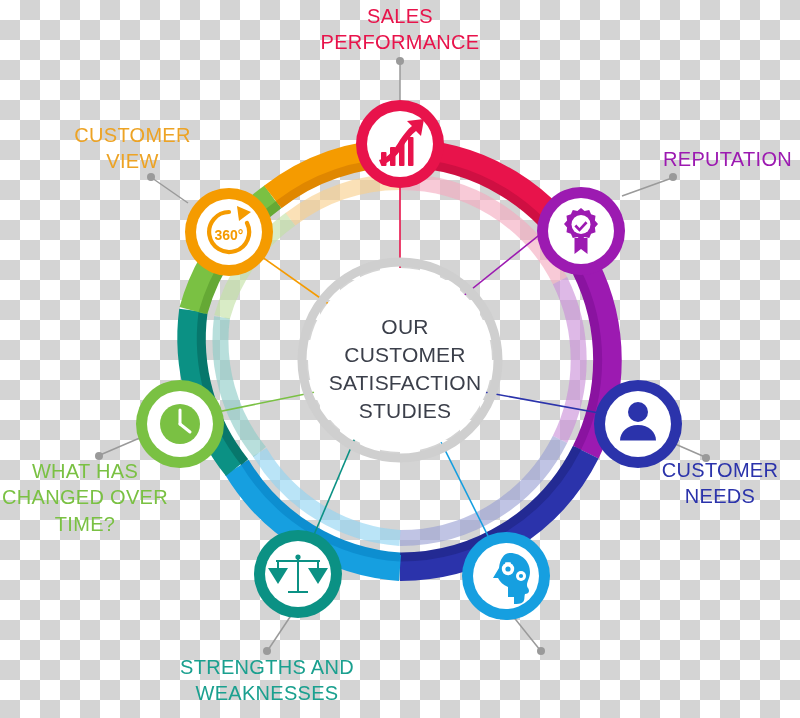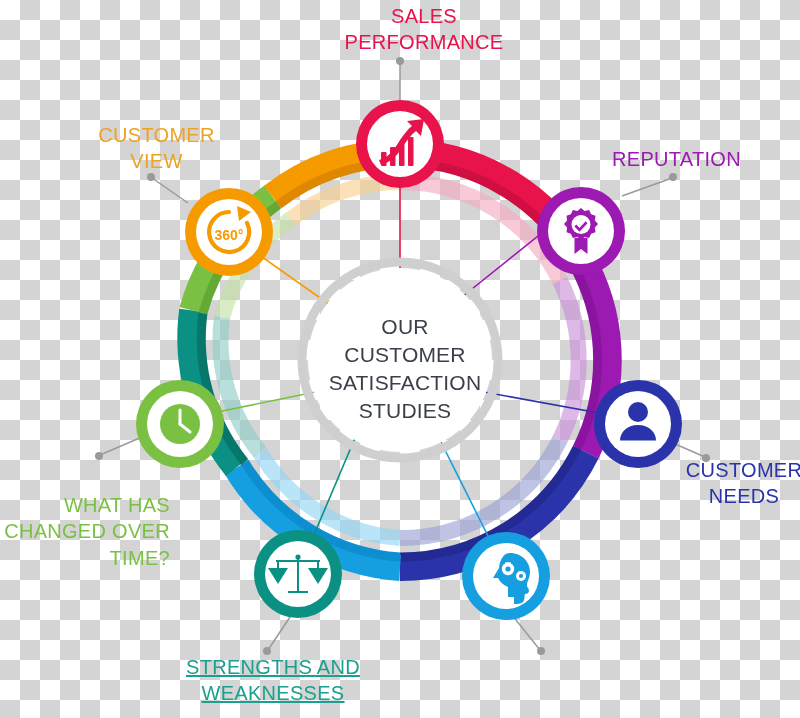--- a/index.html
+++ b/index.html
@@ -36,23 +36,23 @@
   }
   .label {
     position: absolute;
     font-family: "Liberation Sans", sans-serif;
     font-size: 20px;
     letter-spacing: 0.3px;
     line-height: 1.32;
     white-space: pre-line;
     user-select: none;
   }
-  .label.center-al { text-align: center; padding-left: 24px; }
-  .label.right-al  { text-align: right; margin-top: 34px; }
-  .label.left-al   { text-align: left; }
+  .label.center-al { text-align: center; }
+  .label.right-al  { text-align: center; }
+  .label.left-al   { text-align: right; }
 
   #center-text {
     position: absolute;
     left: 312px;
     top: 305px;
     width: 186px;
     text-align: center;
     font-size: 21px;
     line-height: 1.33;
     color: #3b3f4a;
@@ -247,21 +247,21 @@
 
   <div class="label center-al" style="left:300px; top:3px; width:200px; color:#e8134b;">SALES
 PERFORMANCE</div>
 
   <div class="label left-al" style="left:612px; top:146px; width:180px; color:#9c1ab1;">REPUTATION</div>
 
   <div class="label center-al" style="left:640px; top:457px; width:160px; color:#2b33ab;">CUSTOMER
 NEEDS</div>
 
 
-  <div class="label center-al" style="left:144px; top:654px; width:210px; color:#1aa08f;text-decoration:underline;">STRENGTHS AND
+  <div class="label center-al" style="left:162px; top:654px; width:210px; color:#1aa08f;">STRENGTHS AND
 WEAKNESSES</div>
 
   <div class="label right-al" style="left:0px; top:458px; width:170px; color:#7ac143;">WHAT HAS
 CHANGED OVER
 TIME?</div>
 
   <div class="label center-al" style="left:50px; top:122px; width:165px; color:#eda324;">CUSTOMER
 VIEW</div>
 
 </div>

